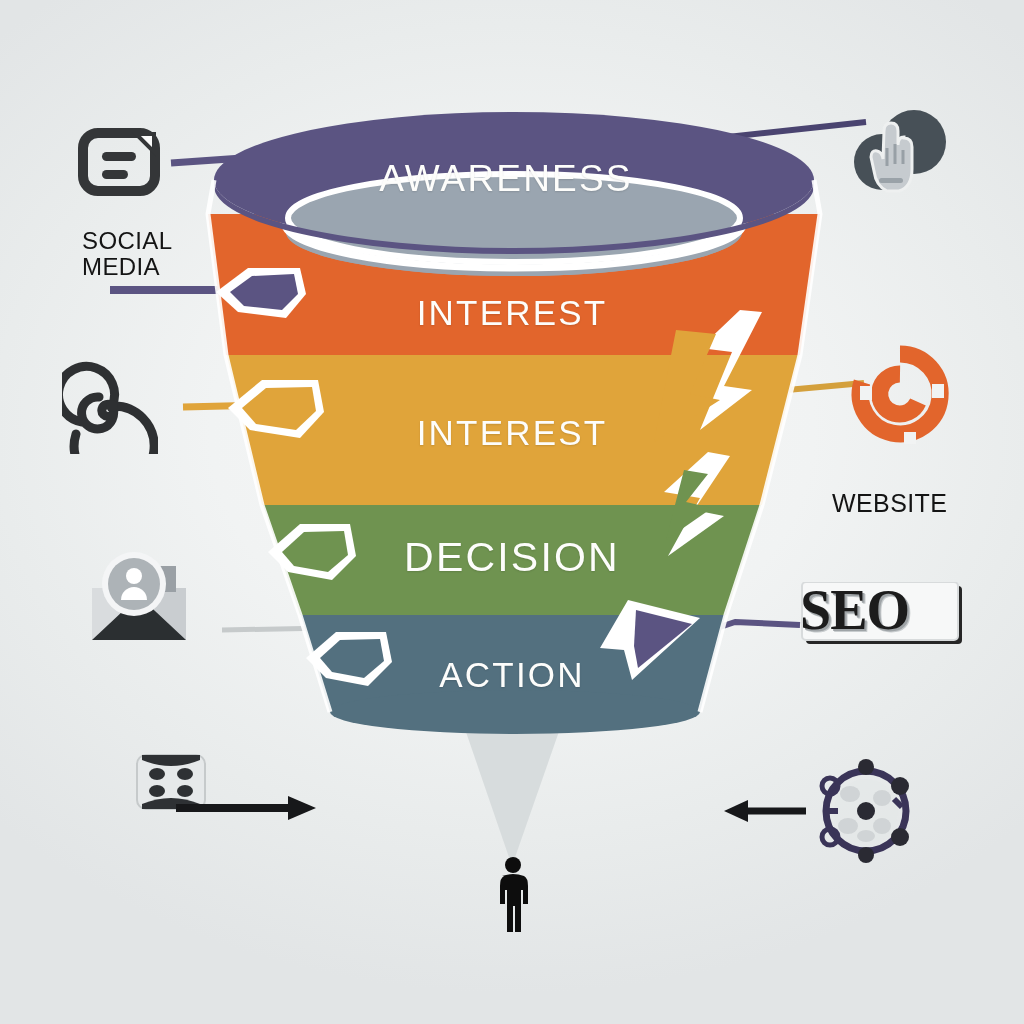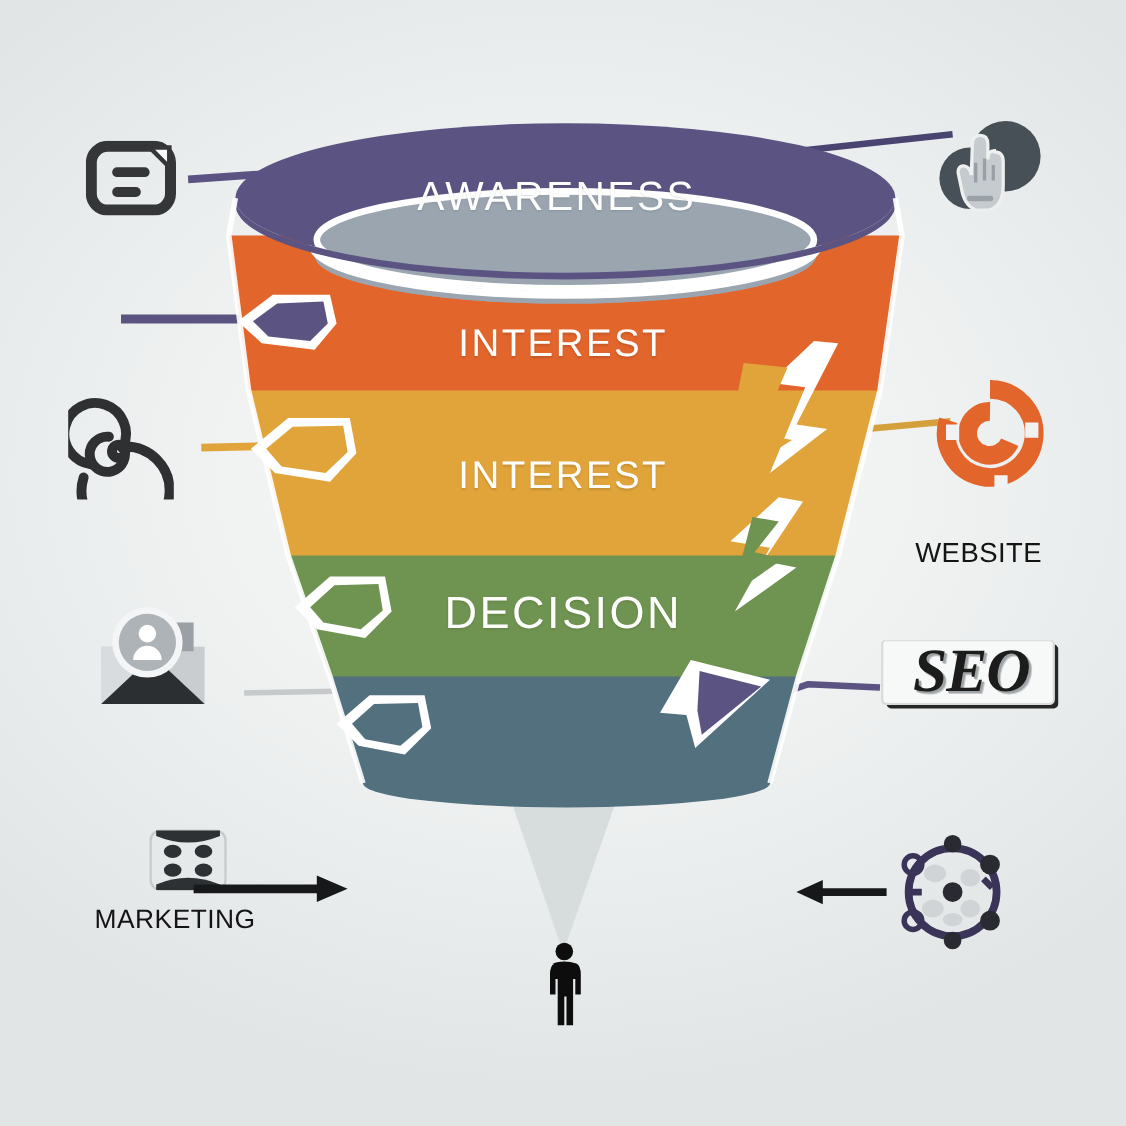--- a/index.html
+++ b/index.html
@@ -138,30 +138,33 @@
   </svg>
 
   <div class="band-label" style="left:0; top:158px; width:1012px; font-size:37px;">AWARENESS</div>
 
   <div class="band-label" style="left:0; top:293px; width:1024px; font-size:35px;">INTEREST</div>
 
   <div class="band-label" style="left:0; top:413px; width:1024px; font-size:35px;">INTEREST</div>
 
   <div class="band-label" style="left:0; top:534px; width:1024px; font-size:41px;">DECISION</div>
 
+  <div class="band-label" style="left:0; top:655px; width:1024px; font-size:35px;">ACTION</div>
 
   <div class="icon-box" style="left:78px; top:128px; width:82px; height:68px;">
     <svg viewBox="0 0 82 68" width="82" height="68">
       <rect x="5" y="5" width="72" height="58" rx="15" ry="15" fill="none" stroke="#343638" stroke-width="10"></rect>
       <rect x="24" y="24" width="34" height="9" rx="4.5" fill="#343638"></rect>
       <rect x="24" y="42" width="26" height="9" rx="4.5" fill="#343638"></rect>
       <path d="M60 8 L74 8 L74 22 Z" fill="#fafafa"></path>
       <path d="M58 6 L76 6 L76 24 Z" fill="none" stroke="#343638" stroke-width="4"></path>
     </svg>
   </div>
+  <div class="caption" style="left:82px; top:228px; width:150px; font-size:24px;">SOCIAL
+MEDIA</div>
 
   <div class="icon-box" style="left:62px; top:350px; width:96px; height:104px;">
     <svg viewBox="0 0 96 104" width="96" height="104">
       <path d="M50 56 a6 6 0 1 0 0.2 0.2
                M50 56 a16 16 0 1 1 -13 -9
                M50 56 a28 28 0 1 0 -30 16
                M50 56 a40 40 0 1 1 -36 28" fill="none" stroke="#2e3032" stroke-width="9" stroke-linecap="round"></path>
       <circle cx="50" cy="56" r="6" fill="#2e3032"></circle>
     </svg>
   </div>
@@ -191,21 +194,20 @@
       <ellipse cx="23" cy="22" rx="8" ry="6" fill="#2e3134"></ellipse>
       <ellipse cx="51" cy="22" rx="8" ry="6" fill="#2e3134"></ellipse>
       <ellipse cx="23" cy="39" rx="8" ry="6" fill="#2e3134"></ellipse>
       <ellipse cx="51" cy="39" rx="8" ry="6" fill="#2e3134"></ellipse>
     </svg>
   </div>
   <svg class="layer" viewBox="0 0 1024 1024">
     <path d="M176 808 L292 808" stroke="#17181a" stroke-width="8" fill="none"></path>
     <path d="M288 796 L316 808 L288 820 Z" fill="#17181a"></path>
   </svg>
-  <div class="caption" style="left:86px; top:824px; width:240px; font-size:24px;">MARKETING</div>
 
   <div class="icon-box" style="left:846px; top:104px; width:110px; height:114px;">
     <svg viewBox="0 0 110 114" width="110" height="114">
       <circle cx="68" cy="38" r="32" fill="#475057"></circle>
       <circle cx="36" cy="58" r="28" fill="#475057"></circle>
 
       <g>
         <path d="M58 34 q8 0 8 9 l0 22 q0 18 -13 22 l-12 0 q-11 -5 -13 -20 l-3 -14 q0 -7 6 -6 q5 1 6 8
                  l1 -28 q0 -8 7 -8 q7 0 7 8 l0 14 q0 -8 6 -8 Z" fill="#c6cbcf" stroke="#eef0f0" stroke-width="3"></path>
         <path d="M49 40 l0 20 M41 44 l0 18 M57 46 l0 14" stroke="#98a0a6" stroke-width="3" fill="none"></path>
@@ -228,22 +230,22 @@
   <div class="caption" style="left:832px; top:462px; width:180px; font-size:25px;margin-top:28px;">WEBSITE</div>
 
   <div class="icon-box" style="left:800px; top:582px; width:166px; height:68px;">
     <svg viewBox="0 0 166 68" width="166" height="68">
       <rect x="6" y="4" width="156" height="58" rx="4" fill="#262626"></rect>
       <rect x="2" y="0" width="156" height="58" rx="4" fill="#f7f8f8" stroke="#d8dbdc" stroke-width="2"></rect>
     </svg>
   </div>
   <div style="position:absolute; left:800px; top:578px; width:166px; height:66px;
               font-family:'Liberation Serif', serif; font-weight:700; font-size:56px;
-              color:#1c1c1c; text-align:center; line-height:64px; letter-spacing:-1px;
-              text-shadow: 2px 2px 0 #9fa4a7, 3px 3px 0 #c8ccce; font-style: italic;">SEO</div>
+              color:#1c1c1c; line-height:64px; letter-spacing:-1px;
+              text-shadow: 2px 2px 0 #9fa4a7, 3px 3px 0 #c8ccce;">SEO</div>
 
   <div class="icon-box" style="left:806px; top:754px; width:120px; height:114px;">
     <svg viewBox="0 0 120 114" width="120" height="114">
       <circle cx="60" cy="57" r="40" fill="none" stroke="#3a3458" stroke-width="7"></circle>
       <circle cx="60" cy="57" r="32" fill="#e4e7e8" opacity="0.55"></circle>
 
       <g fill="#cdd1d3" opacity="0.85">
         <ellipse cx="44" cy="40" rx="10" ry="8"></ellipse>
         <ellipse cx="76" cy="44" rx="9" ry="8"></ellipse>
         <ellipse cx="42" cy="72" rx="10" ry="8"></ellipse>

